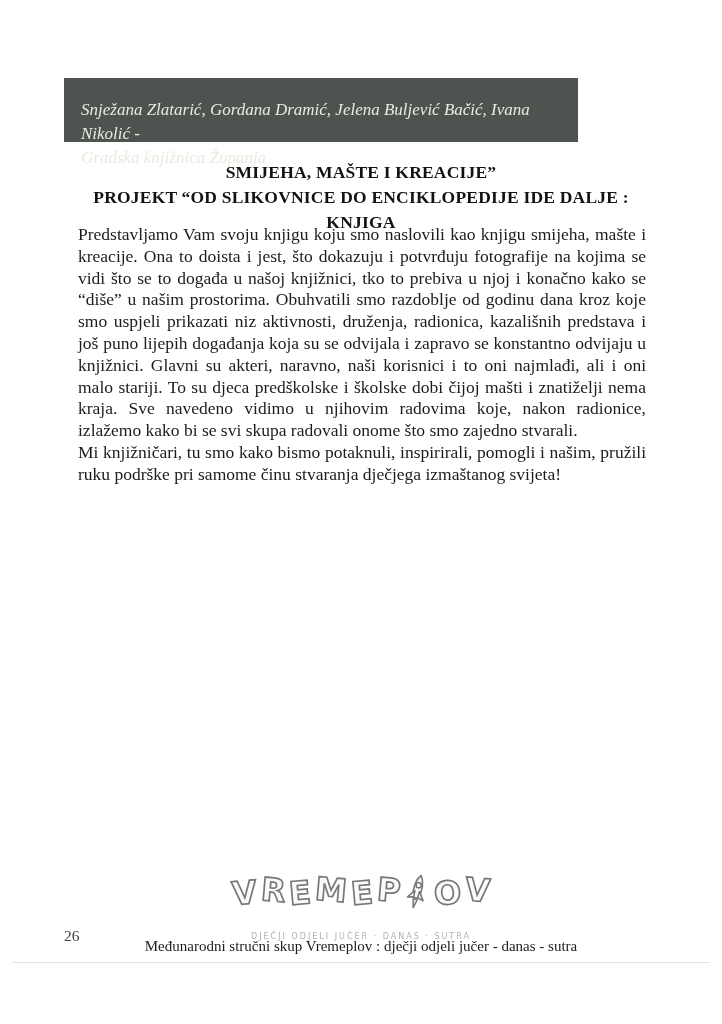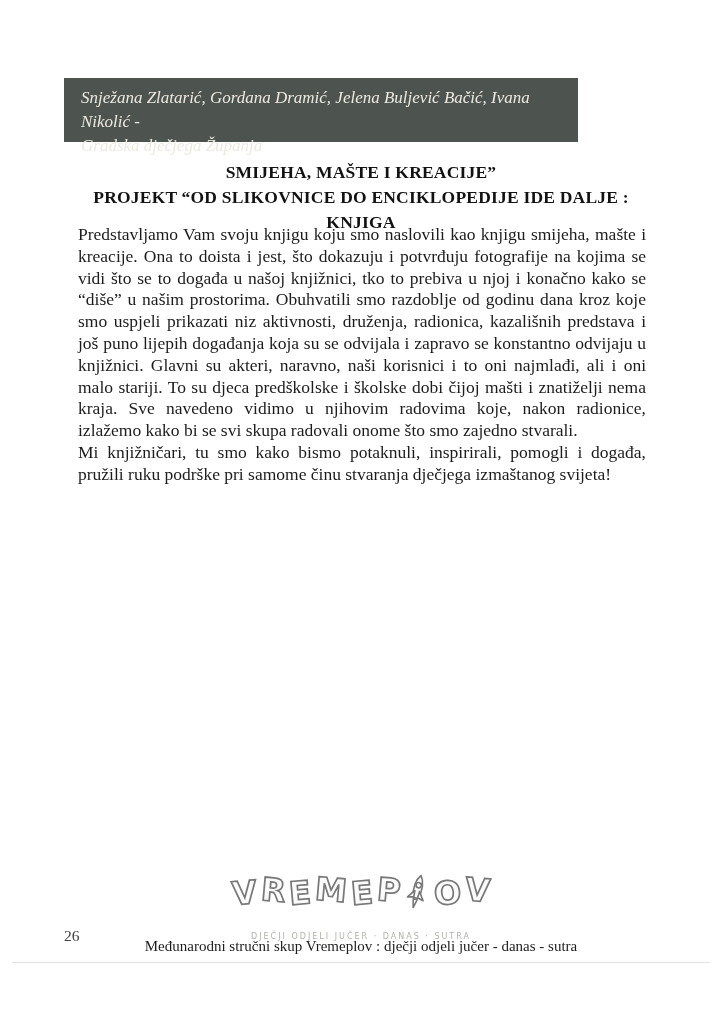--- a/index.html
+++ b/index.html
@@ -10,21 +10,21 @@
     font-family:"Liberation Serif", serif;
     overflow:hidden;
   }
   .authors-bar{
     position:absolute;left:64px;top:78px;
     width:514px;height:64px;
     background:#4d534f;
     color:#ece9e0;
     font-style:italic;
     font-size:17px;line-height:24px;
-    padding:8px 0 0 17px;
+    padding:20px 0 0 17px;
     box-sizing:border-box;
   }
   .title{
     position:absolute;left:61px;top:160px;width:600px;
     margin:0;
     text-align:center;
     font-weight:bold;
     font-size:17.5px;line-height:25px;
     letter-spacing:.2px;
     color:#121212;
@@ -79,31 +79,31 @@
     background:#e3e3e3;
   }
 </style>
 </head>
 <body>
 
 <div class="page">
 
   <div class="authors-bar">
     <div>Snježana Zlatarić, Gordana Dramić, Jelena Buljević Bačić, Ivana Nikolić -</div>
-    <div>Gradska dječjega Županja</div>
+    <div>Gradska knjižnica Županja</div>
   </div>
 
   <h1 class="title">
     <div>SMIJEHA, MAŠTE I KREACIJE”</div>
     <div>PROJEKT “OD SLIKOVNICE DO ENCIKLOPEDIJE IDE DALJE : KNJIGA</div>
   </h1>
 
   <div class="body-text">
     <p>Predstavljamo Vam svoju knjigu koju smo naslovili kao knjigu smijeha, mašte i kreacije. Ona to doista i jest, što dokazuju i potvrđuju fotografije na kojima se vidi što se to događa u našoj knjižnici, tko to prebiva u njoj i konačno kako se “diše” u našim prostorima. Obuhvatili smo razdoblje od godinu dana kroz koje smo uspjeli prikazati niz aktivnosti, druženja, radionica, kazališnih predstava i još puno lijepih događanja koja su se odvijala i zapravo se konstantno odvijaju u knjižnici. Glavni su akteri, naravno, naši korisnici i to oni najmlađi, ali i oni malo stariji. To su djeca predškolske i školske dobi čijoj mašti i znatiželji nema kraja. Sve navedeno vidimo u njihovim radovima koje, nakon radionice, izlažemo kako bi se svi skupa radovali onome što smo zajedno stvarali.</p>
-    <p>Mi knjižničari, tu smo kako bismo potaknuli, inspirirali, pomogli i događa, pružili ruku podrške pri samome činu stvaranja dječjega izmaštanog svijeta!</p>
+    <p>Mi knjižničari, tu smo kako bismo potaknuli, inspirirali, pomogli i našim, pružili ruku podrške pri samome činu stvaranja dječjega izmaštanog svijeta!</p>
   </div>
 
   <div class="footer-logo">
     <div class="logo-row">
       <span class="logo-part"><span>V</span><span>R</span><span>E</span><span>M</span><span>E</span><span>P</span></span>
       <svg class="rocket-icon" width="22" height="38" viewBox="0 0 22 38" aria-hidden="true">
         <g fill="#fbfbfb" stroke="#787878" stroke-width="1.6" stroke-linejoin="round">
           <path d="M11 2 C15 7 16.5 16 13.5 25 L8.5 25 C5.5 16 7 7 11 2 Z"></path>
           <path d="M8.6 18 L3 26 L9 24.5 Z"></path>
           <path d="M13.4 18 L19 26 L13 24.5 Z"></path>

